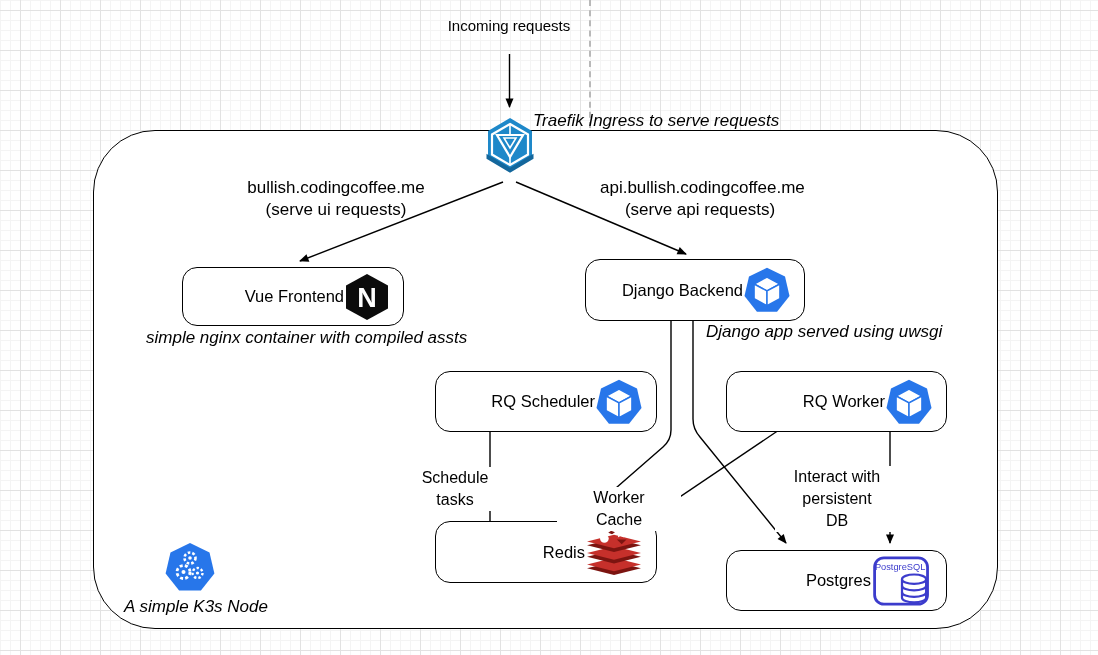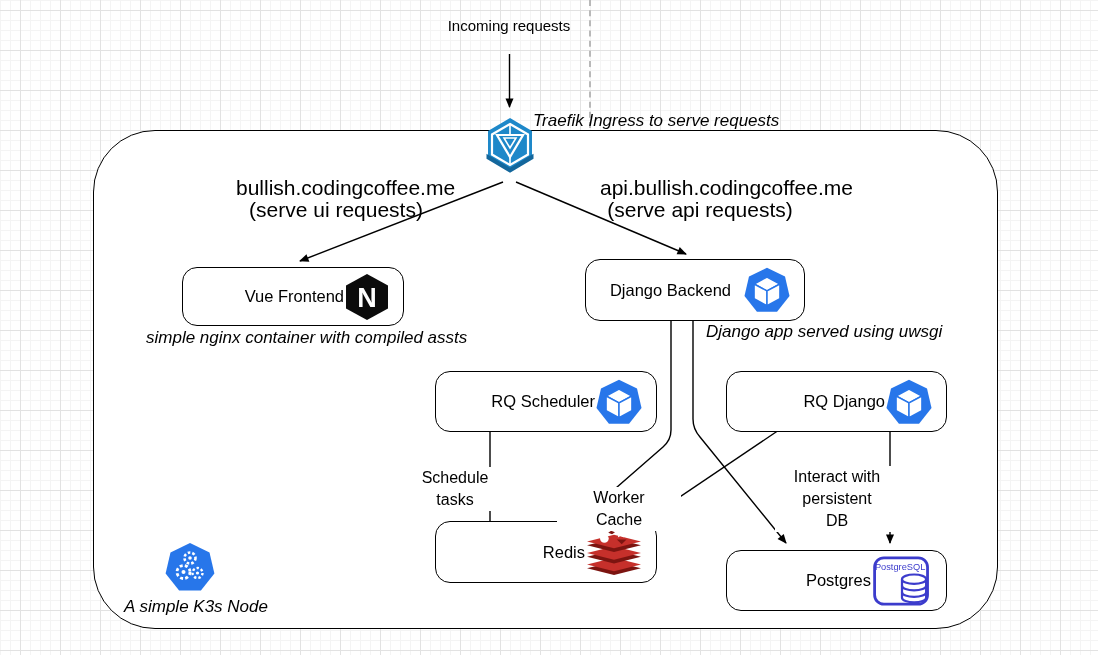--- a/index.html
+++ b/index.html
@@ -24,38 +24,38 @@
   }
   .k3s-container{
     position:absolute;left:93px;top:130px;width:903px;height:497px;
     background:#fff;border:1.4px solid #000;border-radius:62px;z-index:1;
   }
   svg.edges{position:absolute;left:0;top:0;z-index:2;pointer-events:none;}
   .txt{position:absolute;text-align:center;z-index:3;white-space:nowrap;}
   .incoming-label{left:409px;top:17px;width:200px;font-size:15px;}
   .note{font-size:17px;font-style:italic;}
   .traefik-note{left:533px;top:111px;text-align:left;z-index:5;}
-  .route-label{font-size:21px;line-height:22px;}
+  .route-label{font-size:17px;line-height:22px;}
   .ui-route{left:236px;top:177px;width:200px;}
   .api-route{left:600px;top:177px;width:200px;}
   .vue-note{left:146px;top:328px;width:300px;}
   .django-note{left:706px;top:322px;width:220px;text-align:right;}
   .edge-label{font-size:16px;line-height:22px;background:#fff;padding:0 2px;z-index:4;}
   .schedule-label{left:393px;top:467px;width:120px;}
   .fetch-label{left:557px;top:487px;width:120px;}
   .interact-label{left:775px;top:466px;width:120px;}
   .k3s-note{left:121px;top:597px;width:150px;}
   .node{
     position:absolute;background:#fff;border:1.4px solid #000;border-radius:15px;
     display:flex;align-items:center;z-index:3;
   }
   .node-label{flex:1;text-align:right;font-size:16.5px;}
   .node-icon{flex:0 0 auto;margin-right:13px;display:flex;align-items:center;}
   .node-vue{left:182px;top:267px;width:220px;height:57px;}
-  .node-django{left:585px;top:259px;width:218px;height:60px;gap:12px;}
+  .node-django{left:585px;top:259px;width:218px;height:60px;}
   .node-rqs{left:435px;top:371px;width:220px;height:59px;}
   .node-rqw{left:726px;top:371px;width:219px;height:59px;}
   .node-redis{left:435px;top:521px;width:220px;height:60px;}
   .node-postgres{left:726px;top:550px;width:219px;height:59px;}
   .traefik-wrap{position:absolute;left:484px;top:117px;z-index:4;}
   .k3s-wrap{position:absolute;left:164px;top:541px;z-index:3;}
 </style>
 </head>
 <body>
 
@@ -139,21 +139,21 @@
         <g fill="#ffffff" stroke="#2776ea" stroke-width="1.6">
           <polygon points="26,12 40,19.5 26,27 12,19.5"></polygon>
           <polygon points="12,19.5 26,27 26,43 12,35.5"></polygon>
           <polygon points="40,19.5 26,27 26,43 40,35.5"></polygon>
         </g>
       </svg>
     </span>
   </div>
 
   <div class="node node-rqw">
-    <span class="node-label">RQ Django</span>
+    <span class="node-label">RQ Worker</span>
     <span class="node-icon">
       <svg width="48" height="48" viewBox="0 0 52 52">
         <polygon points="26,2 45.5,11.4 50.4,32.6 36.9,49.5 15.1,49.5 1.6,32.6 6.5,11.4" fill="#2776ea"></polygon>
         <g fill="#ffffff" stroke="#2776ea" stroke-width="1.6">
           <polygon points="26,12 40,19.5 26,27 12,19.5"></polygon>
           <polygon points="12,19.5 26,27 26,43 12,35.5"></polygon>
           <polygon points="40,19.5 26,27 26,43 40,35.5"></polygon>
         </g>
       </svg>
     </span>

